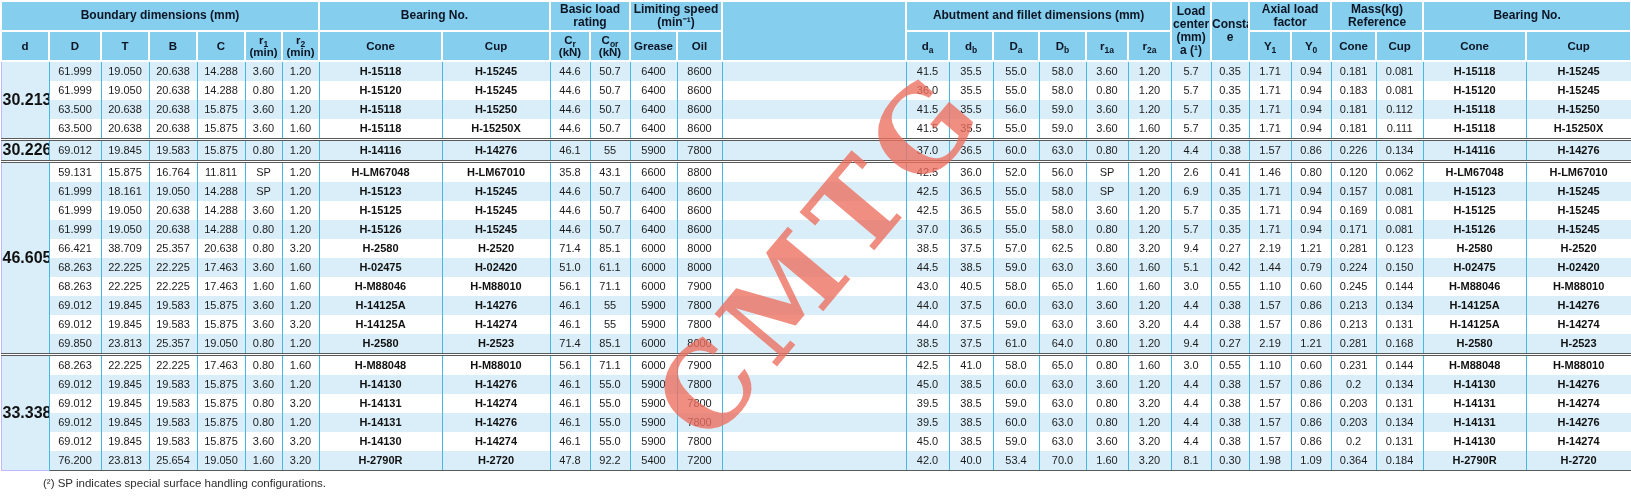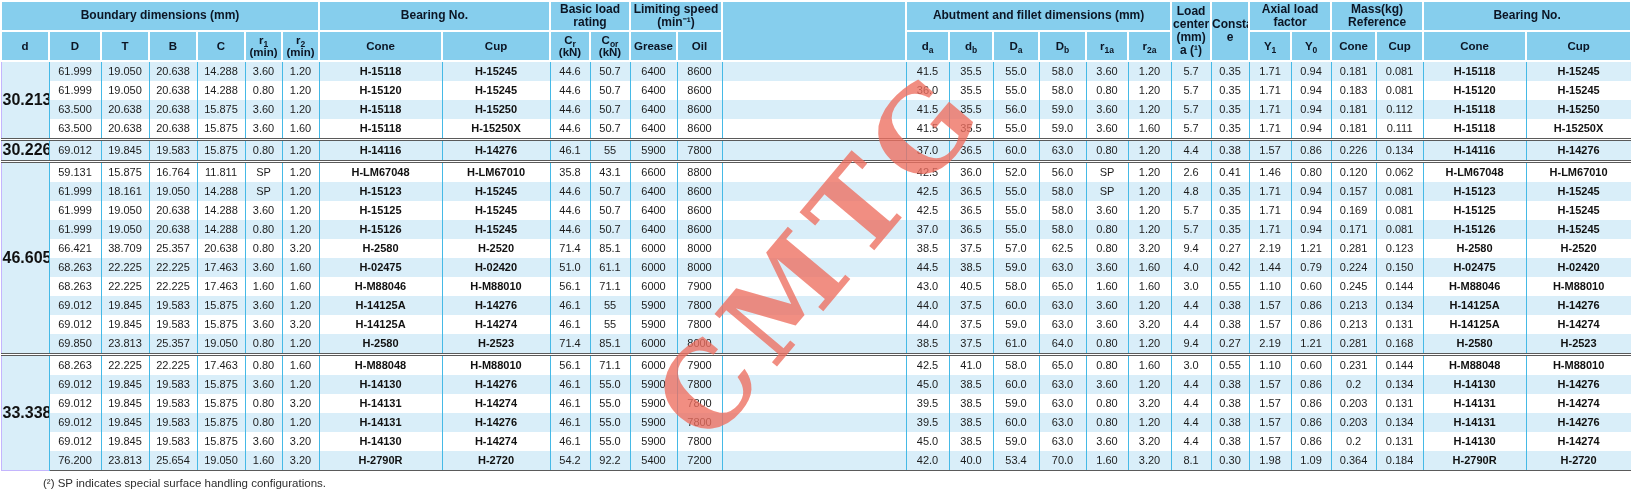--- a/index.html
+++ b/index.html
@@ -296,21 +296,21 @@
           <td>50.7</td>
           <td>6400</td>
           <td>8600</td>
           <td></td>
           <td>42.5</td>
           <td>36.5</td>
           <td>55.0</td>
           <td>58.0</td>
           <td>SP</td>
           <td>1.20</td>
-          <td>4.8</td>
+          <td>6.9</td>
           <td>0.35</td>
           <td>1.71</td>
           <td>0.94</td>
           <td>0.157</td>
           <td>0.081</td>
           <td class="bold">H-15123</td>
           <td class="bold">H-15245</td>
         </tr>
         <tr>
           <td>61.999</td>
@@ -412,21 +412,21 @@
           <td>61.1</td>
           <td>6000</td>
           <td>8000</td>
           <td></td>
           <td>44.5</td>
           <td>38.5</td>
           <td>59.0</td>
           <td>63.0</td>
           <td>3.60</td>
           <td>1.60</td>
-          <td>4.0</td>
+          <td>5.1</td>
           <td>0.42</td>
           <td>1.44</td>
           <td>0.79</td>
           <td>0.224</td>
           <td>0.150</td>
           <td class="bold">H-02475</td>
           <td class="bold">H-02420</td>
         </tr>
         <tr>
           <td>68.263</td>
@@ -692,21 +692,21 @@
         </tr>
         <tr class="alt">
           <td>76.200</td>
           <td>23.813</td>
           <td>25.654</td>
           <td>19.050</td>
           <td>1.60</td>
           <td>3.20</td>
           <td class="bold">H-2790R</td>
           <td class="bold">H-2720</td>
-          <td>54.2</td>
+          <td>47.8</td>
           <td>92.2</td>
           <td>5400</td>
           <td>7200</td>
           <td></td>
           <td>42.0</td>
           <td>40.0</td>
           <td>53.4</td>
           <td>70.0</td>
           <td>1.60</td>
           <td>3.20</td>

